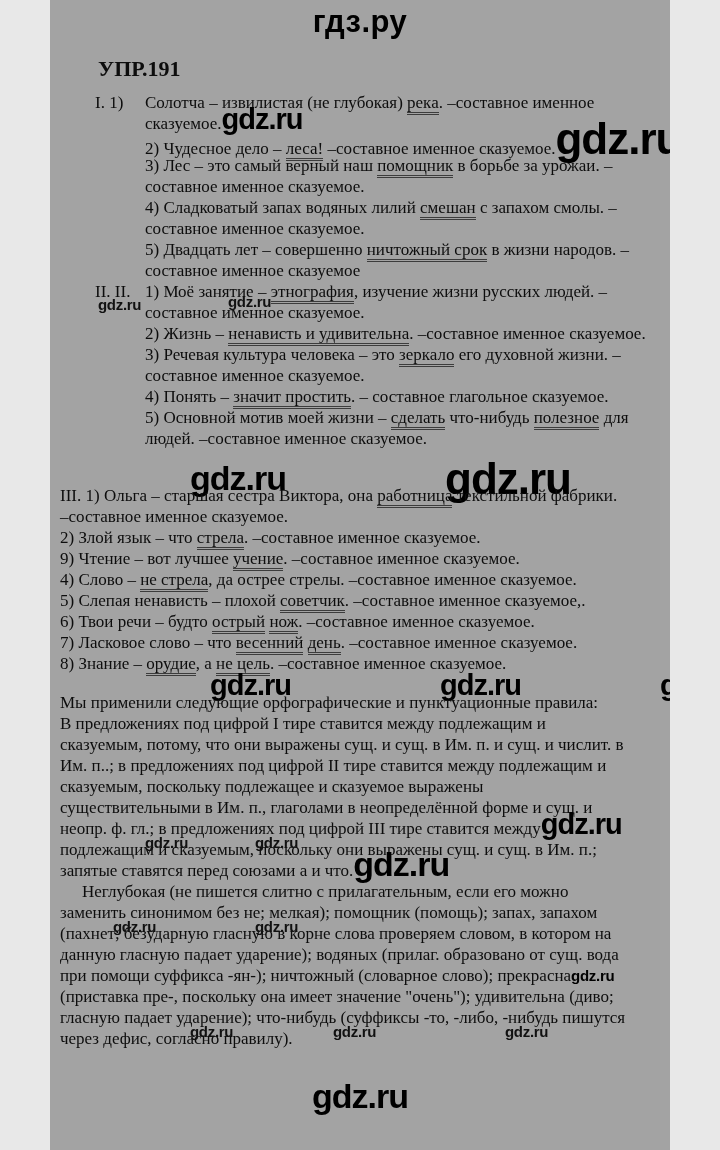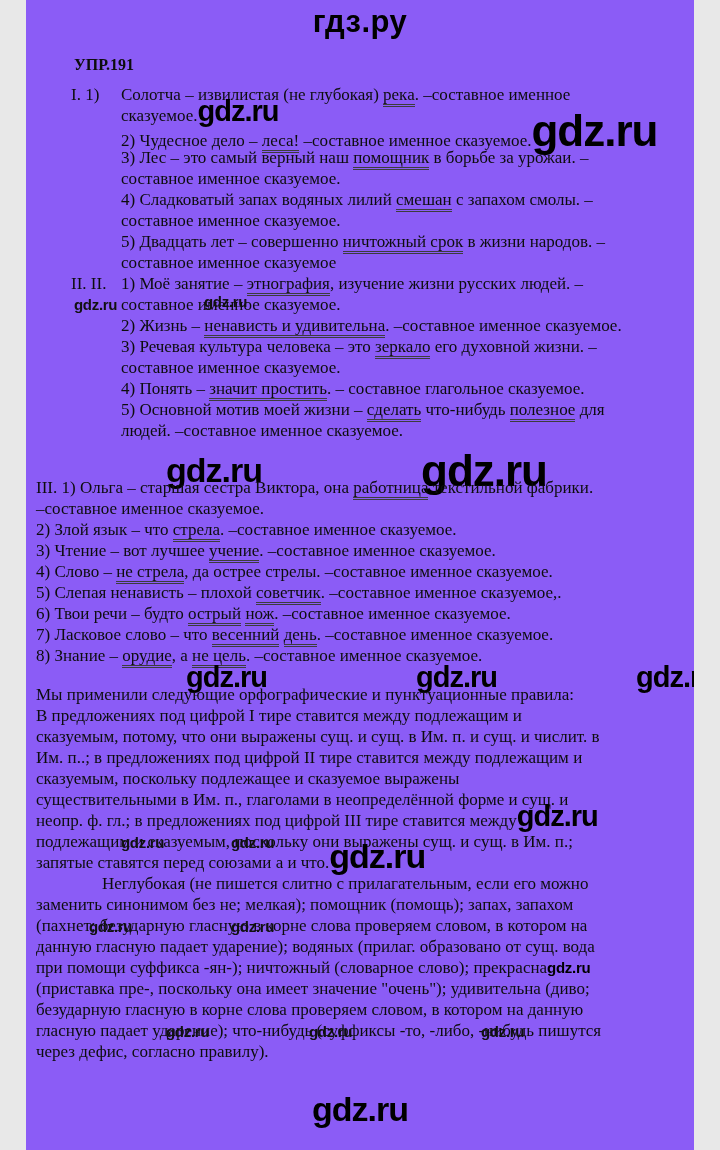--- a/index.html
+++ b/index.html
@@ -1,38 +1,38 @@
 <!DOCTYPE html>
 <html><head>
 <meta charset="utf-8">
 <style>
   html,body{margin:0;padding:0;background:#e8e8e8;}
   .page{
-    position:relative;width:668px;height:1150px;margin:0 auto;
-    background:#8b5cf6;overflow:hidden;
+    position:relative;width:620px;height:1150px;margin:0 auto;
+    background:#a3a3a3;overflow:hidden;
     font-family:"Liberation Serif", serif;color:#0d0d0d;
   }
   .header{ text-align:center; padding-top:4px; }
   .site-logo{
     font-family:"Liberation Sans", sans-serif;
     font-weight:bold; font-size:31px; letter-spacing:0.5px; color:#000;
     display:inline-block;
   }
   .exercise-title{
-    font-weight:bold; font-size:16px; margin:16px 16px 10px 48px;
+    font-weight:bold; font-size:22px; margin:16px 16px 10px 48px;
     font-family:"Liberation Serif", serif;
   }
   .doc{ margin-top:8px; }
   .line{
     position:relative; font-size:17px; line-height:21px; height:21px;
     white-space:nowrap;
   }
   .line.i1{ padding-left:95px; }
   .line.flat{ padding-left:10px; }
-  .line.flatind{ padding-left:76px; }
+  .line.flatind{ padding-left:32px; }
   .hang{ position:absolute; left:45px; top:0; }
   .u{ border-bottom:3px double #3c3c3c;text-align:right; }
   .wm{
     font-family:"Liberation Sans", sans-serif; font-weight:bold; color:#000;
     display:inline-block; line-height:9px; letter-spacing:-1px;
     vertical-align:baseline;
   }
   .wm-sm{ font-size:15px; font-weight:600; letter-spacing:-0.3px; line-height:8px; }
   .wm-md{ font-size:29px; }
   .wm-lg{ font-size:34px; }
@@ -77,21 +77,21 @@
       <div class="line i1"><span>4) Понять – </span><span class="u">значит простить</span><span>. – составное глагольное сказуемое.</span></div>
       <div class="line i1"><span>5) Основной мотив моей жизни – </span><span class="u">сделать</span><span> что-нибудь </span><span class="u">полезное</span><span> для</span></div>
       <div class="line i1"><span>людей. –составное именное сказуемое.</span></div>
       <div class="wmrow" style="height: 36px;">
         <span class="wm wm-lg" style="left: 140px;">gdz.ru</span>
         <span class="wm wm-xl" style="left: 395px;">gdz.ru</span>
       </div>
       <div class="line flat"><span>III. 1) Ольга – старшая сестра Виктора, она </span><span class="u">работница</span><span> текстильной фабрики.</span></div>
       <div class="line flat"><span>–составное именное сказуемое.</span></div>
       <div class="line flat"><span>2) Злой язык – что </span><span class="u">стрела</span><span>. –составное именное сказуемое.</span></div>
-      <div class="line flat"><span>3) Чтение – вот лучшее </span><span class="u">учение</span><span>. –составное именное сказуемое.</span></div>
+      <div class="line flat"><span>9) Чтение – вот лучшее </span><span class="u">учение</span><span>. –составное именное сказуемое.</span></div>
       <div class="line flat"><span>4) Слово – </span><span class="u">не стрела</span><span>, да острее стрелы. –составное именное сказуемое.</span></div>
       <div class="line flat"><span>5) Слепая ненависть – плохой </span><span class="u">советчик</span><span>. –составное именное сказуемое,.</span></div>
       <div class="line flat"><span>6) Твои речи – будто </span><span class="u">острый</span><span> </span><span class="u">нож</span><span>. –составное именное сказуемое.</span></div>
       <div class="line flat"><span>7) Ласковое слово – что </span><span class="u">весенний</span><span> </span><span class="u">день</span><span>. –составное именное сказуемое.</span></div>
       <div class="line flat"><span>8) Знание – </span><span class="u">орудие</span><span>, а </span><span class="u">не цель</span><span>. –составное именное сказуемое.</span></div>
       <div class="wmrow" style="height: 18px;">
         <span class="wm wm-md" style="left: 160px;">gdz.ru</span>
         <span class="wm wm-md" style="left: 390px;">gdz.ru</span>
         <span class="wm wm-md" style="left: 610px;">gdz.ru</span>
       </div>
@@ -103,21 +103,20 @@
       <div class="line flat"><span>существительными в Им. п., глаголами в неопределённой форме и сущ. и</span></div>
       <div class="line flat"><span>неопр. ф. гл.; в предложениях под цифрой III тире ставится между</span><span class="wm wm-md">gdz.ru</span></div>
       <div class="line flat"><span>подлежащим и сказуемым, поскольку они выражены сущ. и сущ. в Им. п.;</span></div>
       <div class="line flat"><span>запятые ставятся перед союзами а и что.</span><span class="wm wm-lg">gdz.ru</span></div>
       <div class="line flatind"><span>Неглубокая (не пишется слитно с прилагательным, если его можно</span></div>
       <div class="line flat"><span>заменить синонимом без не; мелкая); помощник (помощь); запах, запахом</span></div>
       <div class="line flat"><span>(пахнет; безударную гласную в корне слова проверяем словом, в котором на</span></div>
       <div class="line flat"><span>данную гласную падает ударение); водяных (прилаг. образовано от сущ. вода</span></div>
       <div class="line flat"><span>при помощи суффикса -ян-); ничтожный (словарное слово); прекрасна</span><span class="wm wm-sm">gdz.ru</span></div>
       <div class="line flat"><span>(приставка пре-, поскольку она имеет значение "очень"); удивительна (диво;</span></div>
-      <div class="line flat"><span>безударную гласную в корне слова проверяем словом, в котором на данную</span></div>
       <div class="line flat"><span>гласную падает ударение); что-нибудь (суффиксы -то, -либо, -нибудь пишутся</span></div>
       <div class="line flat"><span>через дефис, согласно правилу).</span></div>
     </div>
   <div class="footer">
     <span class="footer-logo">gdz.ru</span>
   </div>
 <span class="overlay-wm" style="left: 48px; top: 299px;">gdz.ru</span>
     <span class="overlay-wm" style="left: 178px; top: 296px;">gdz.ru</span>
     <span class="overlay-wm" style="left: 95px; top: 837px;">gdz.ru</span>
     <span class="overlay-wm" style="left: 205px; top: 837px;">gdz.ru</span>

